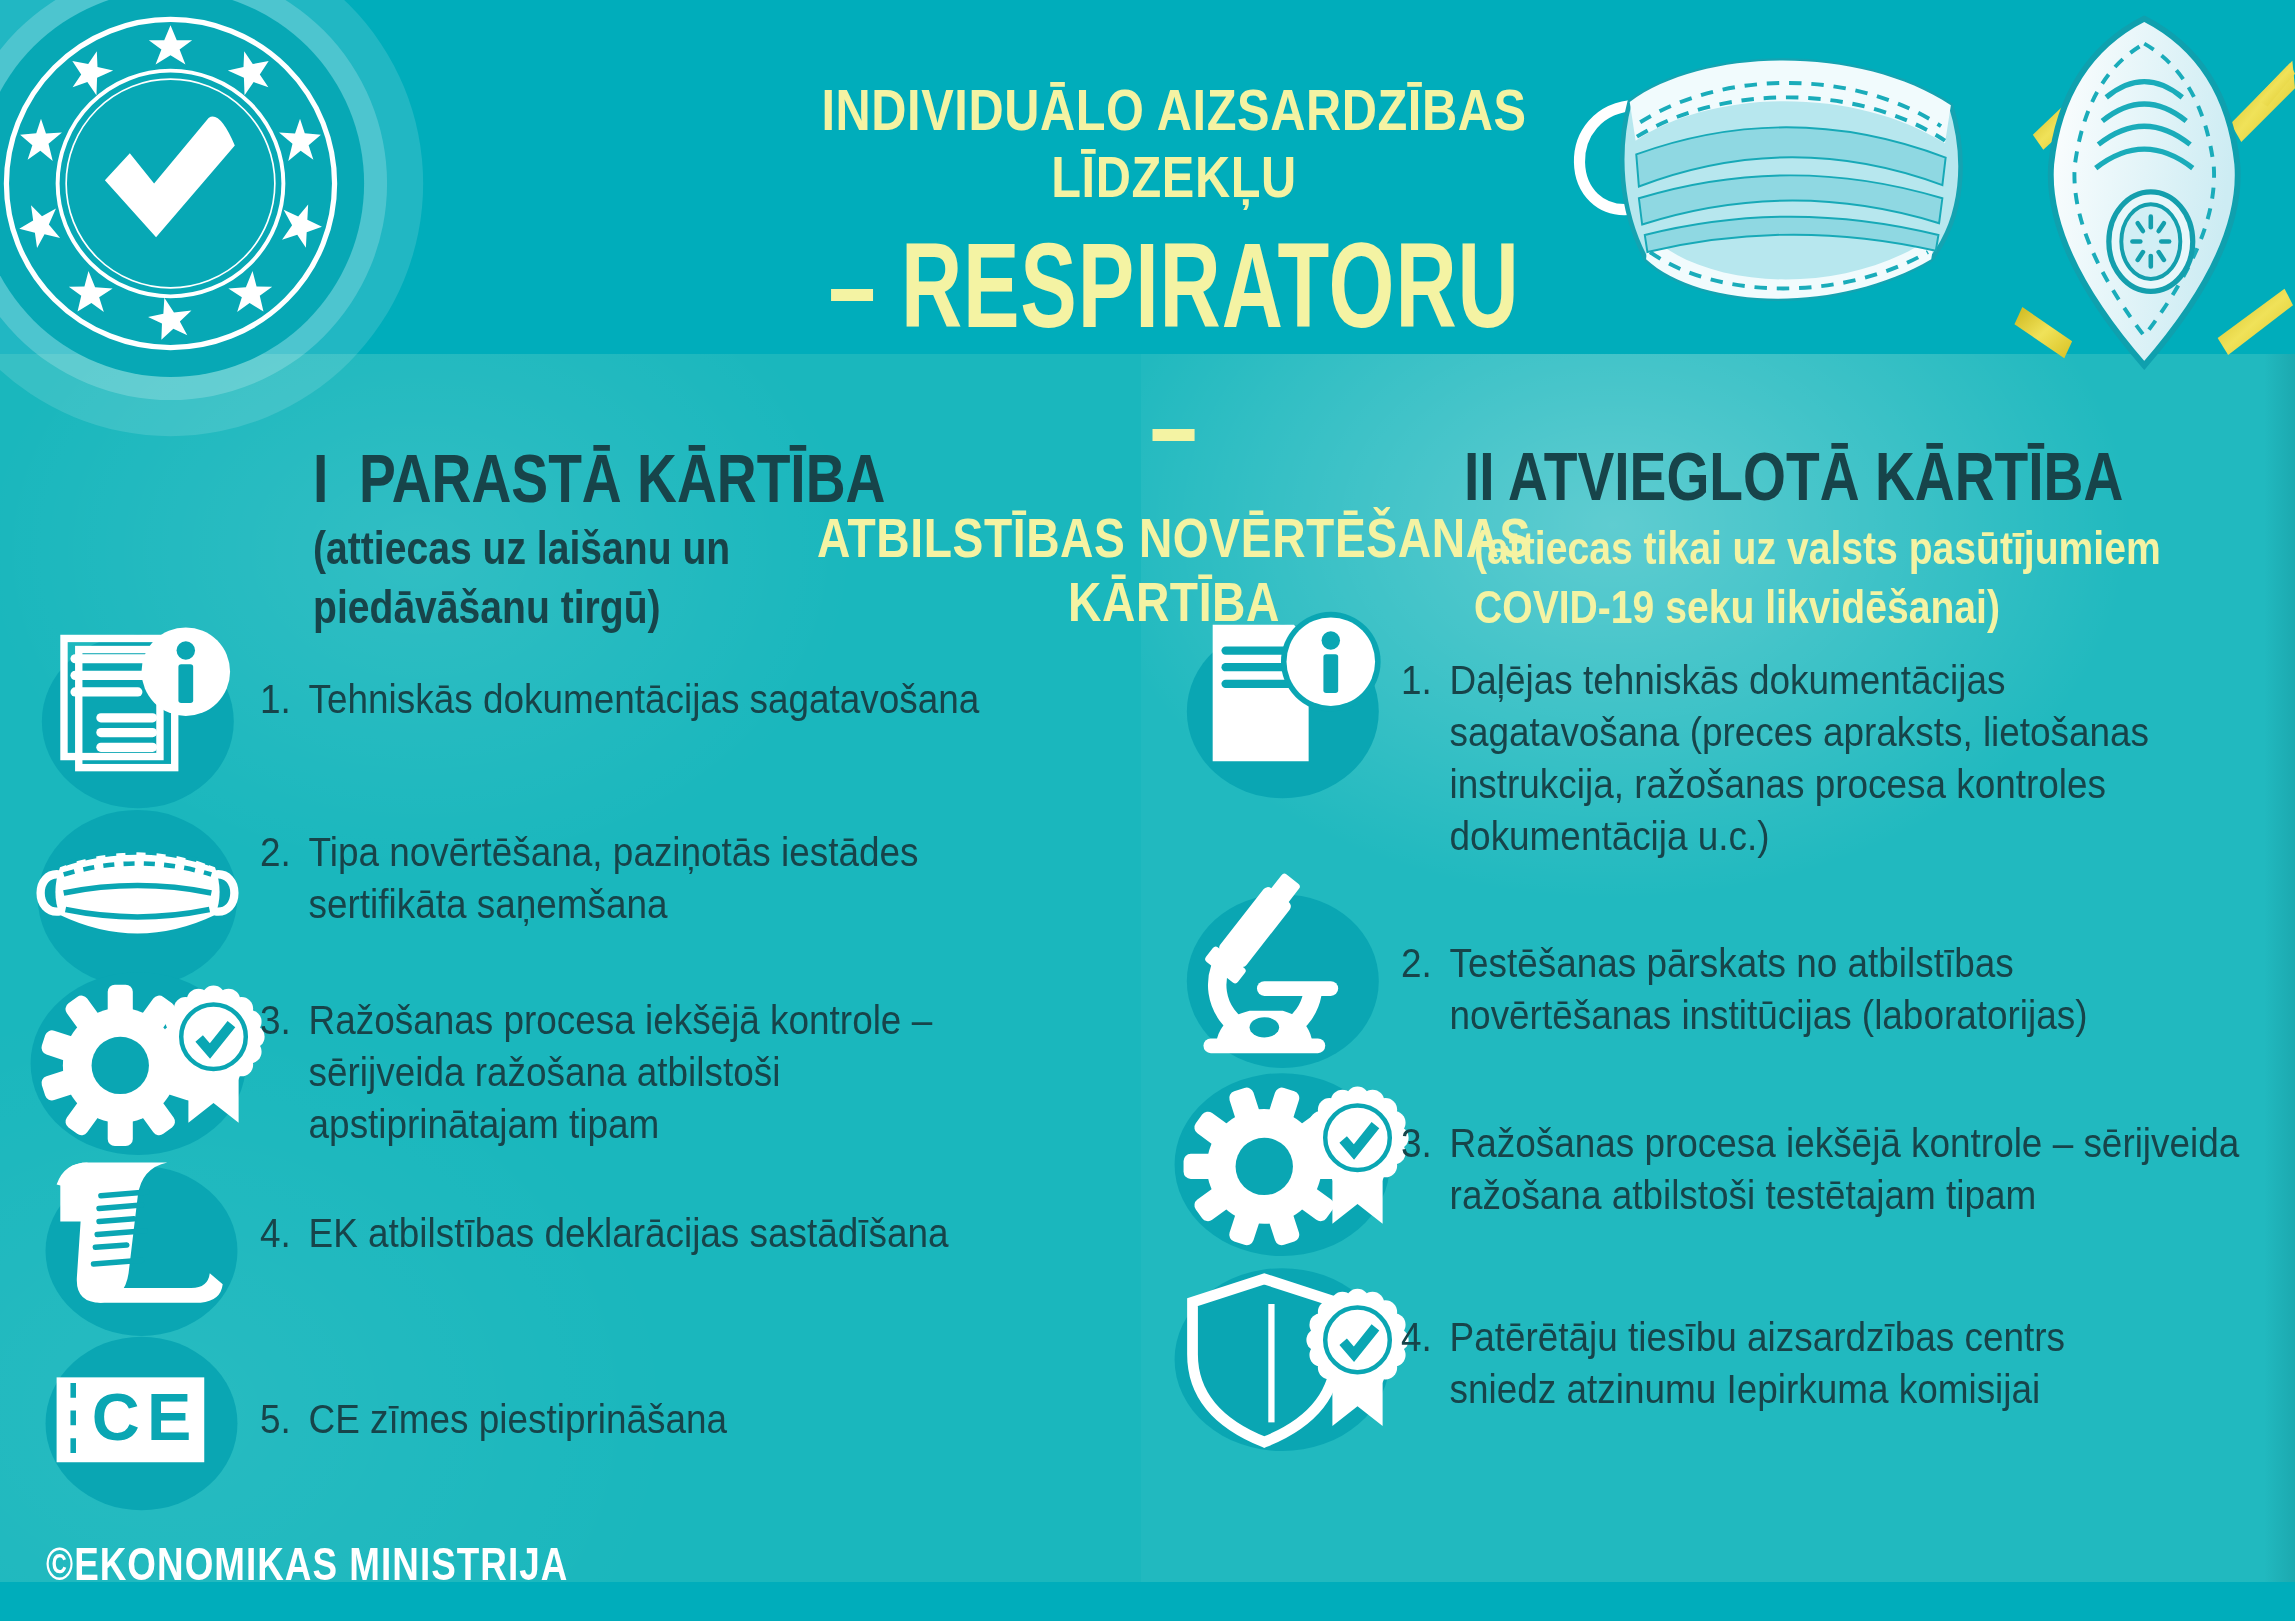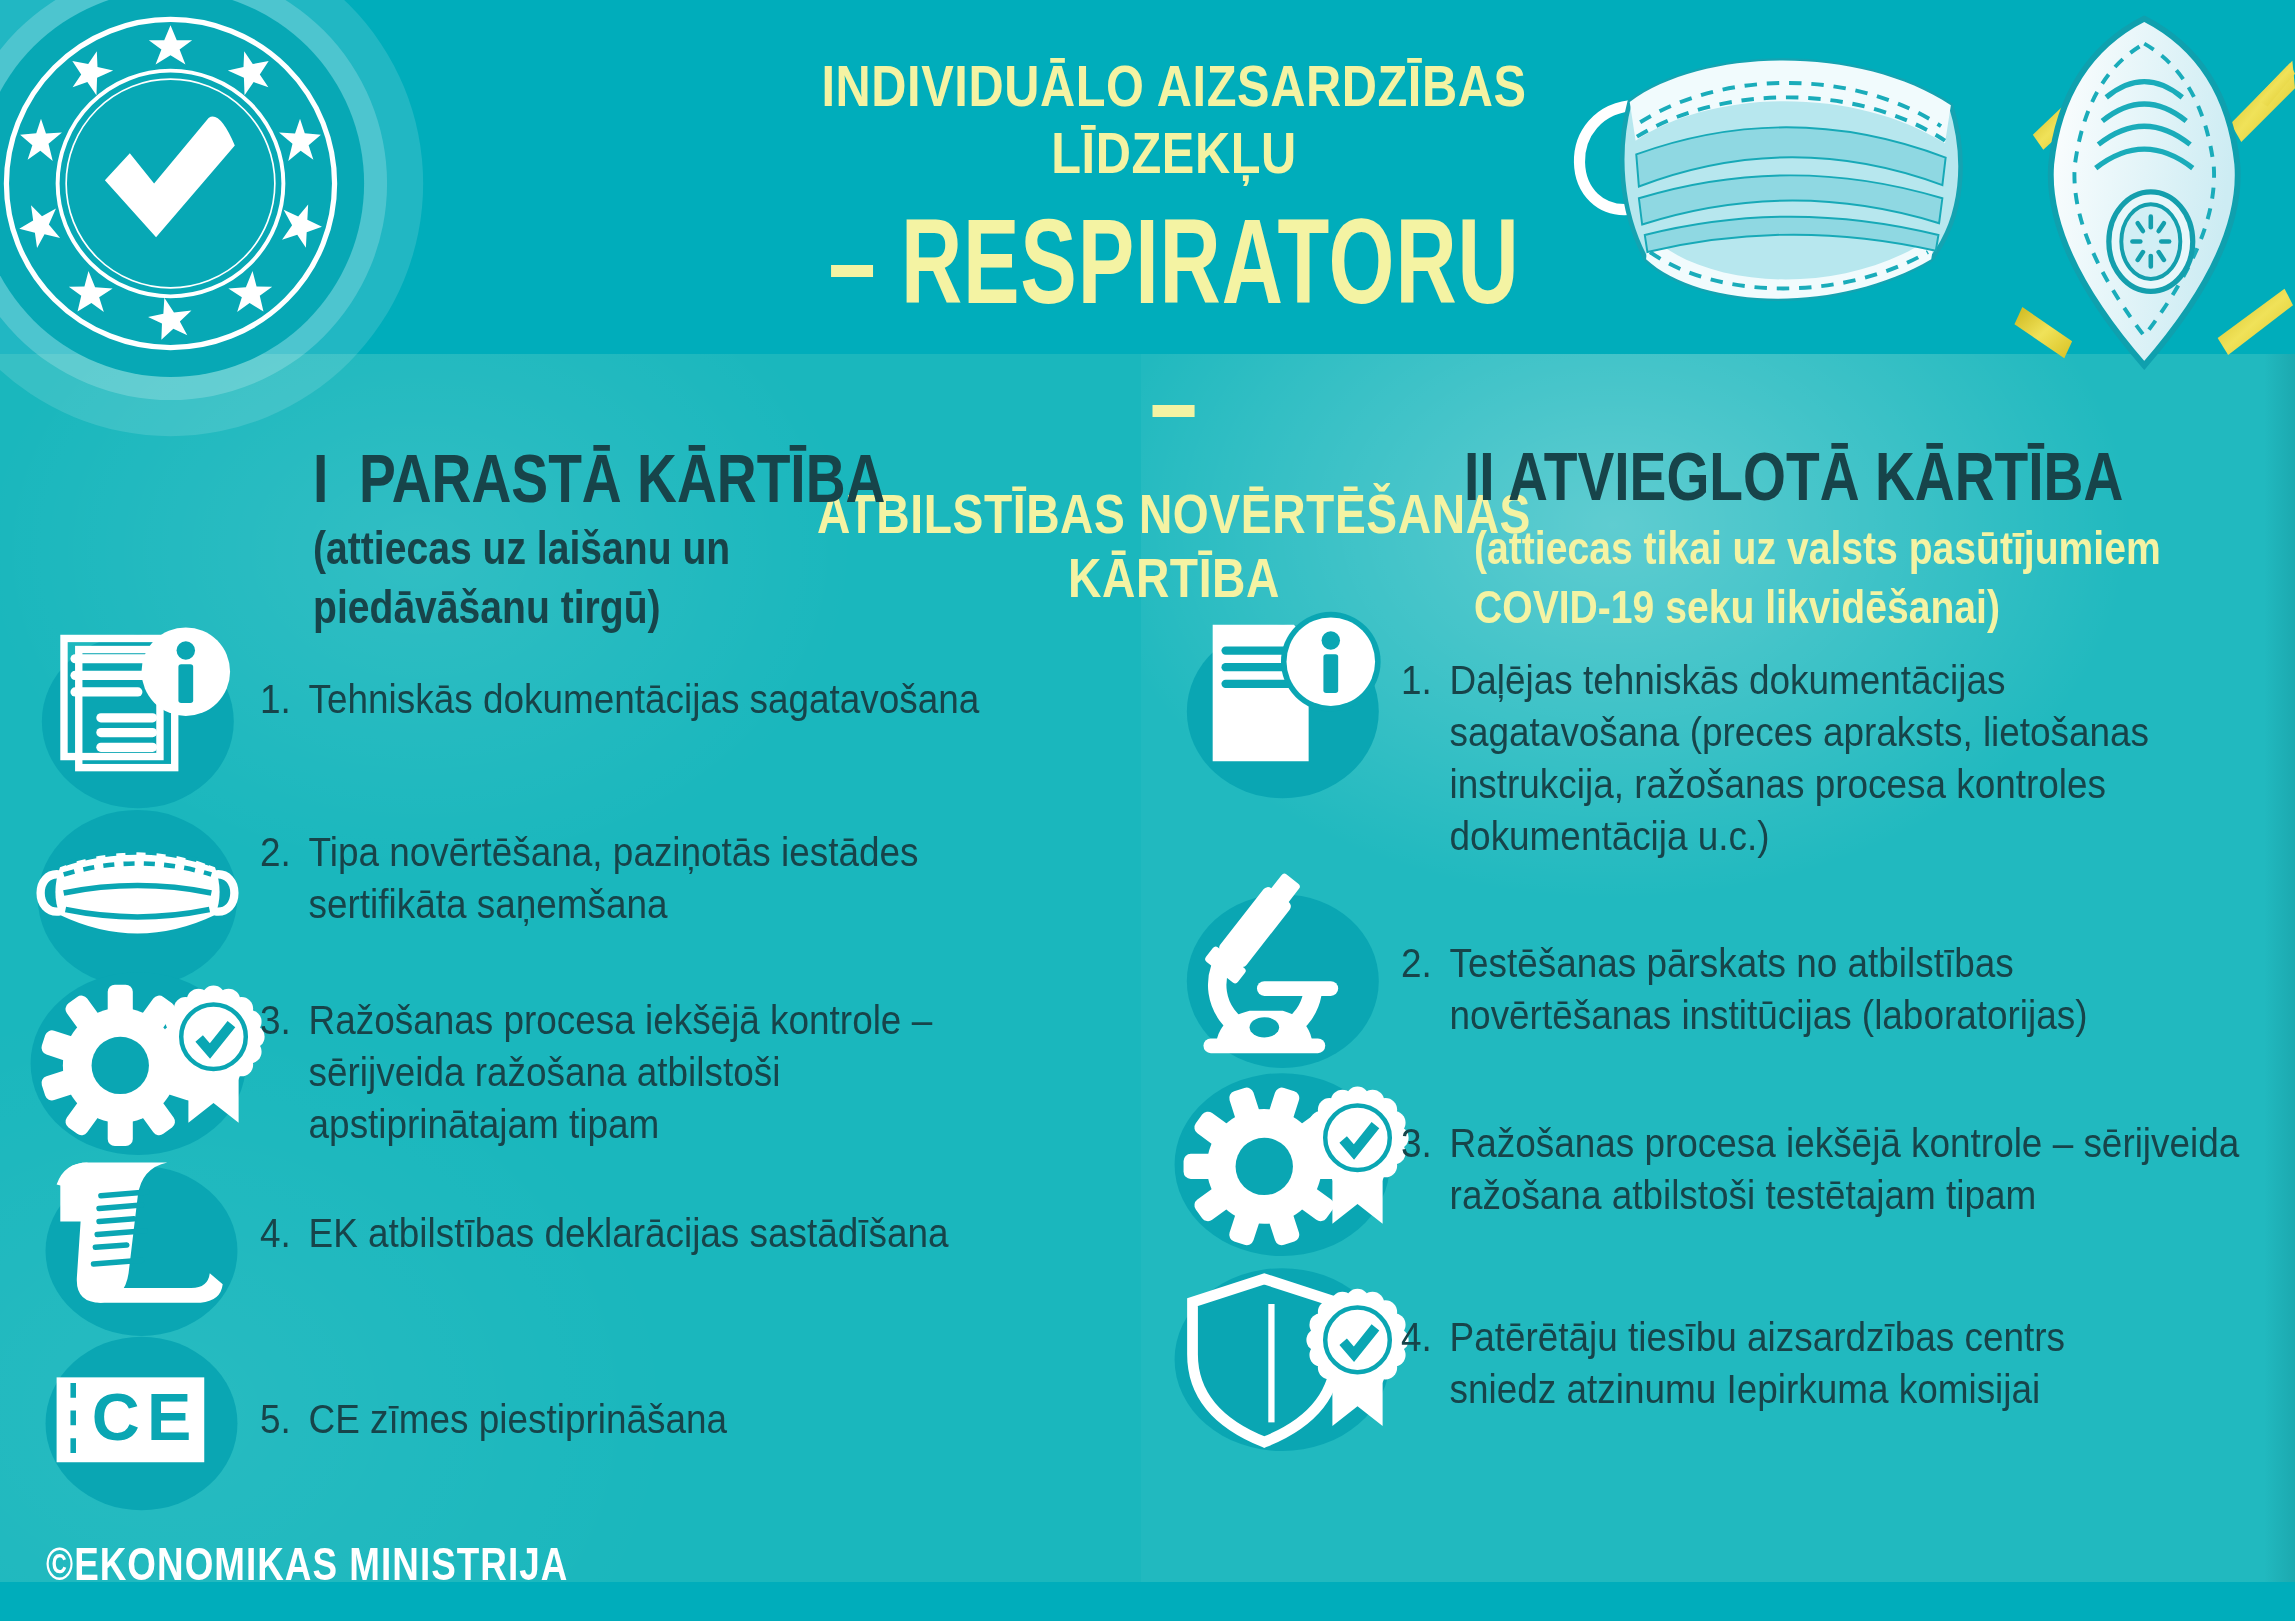--- a/index.html
+++ b/index.html
@@ -17,21 +17,21 @@
   #footer-band{bottom:0;height:40px;}
   #right-panel{
     position:absolute;left:1141px;top:354px;width:1154px;height:1228px;
     background:radial-gradient(ellipse 689px 498px at 472px 171px, rgba(255,255,255,0.30), rgba(255,255,255,0.03) 75%);
   }
   #edge-shade{
     position:absolute;right:0;top:354px;height:1228px;width:31.5px;
     background:linear-gradient(to right, rgba(0,70,80,0), rgba(0,70,80,0.14));
   }
   .abs{position:absolute;}
-  .title-wrap{left:656px;top:52px;width:1036px;text-align:center;color:var(--pale_yellow,#f4f3a3);font-weight:bold;}
+  .title-wrap{left:656px;top:76px;width:1036px;text-align:center;color:var(--pale_yellow,#f4f3a3);font-weight:bold;}
   .title-l1{font-size:58px;transform:scaleX(0.84);transform-origin:50% 0;letter-spacing:0.7px;}
   .title-l2{font-size:121px;transform:scaleX(0.70);transform-origin:50% 0;margin-top:5.2px;letter-spacing:1.3px;}
   .title-l3{font-size:55px;transform:scaleX(0.84);transform-origin:50% 0;margin-top:10.5px;letter-spacing:0.7px;}
   .col-heading{font-size:69px;font-weight:bold;transform:scaleX(0.80);transform-origin:left top;white-space:nowrap;}
   .col-sub{font-size:46px;font-weight:bold;line-height:59px;transform:scaleX(0.85);transform-origin:left top;white-space:pre-line;}
   .yellow{color:var(--pale_yellow,#f4f3a3);}
   .item{display:flex;transform:scaleX(0.90);transform-origin:left top;}
   .item .num{width:54px;flex:none;font-size:41px;line-height:52px;}
   .item .txt{font-size:41px;line-height:52px;white-space:pre-line;}
   .footer-text{left:46px;top:1537px;color:#fff;font-size:46px;font-weight:bold;transform:scaleX(0.80);transform-origin:left top;letter-spacing:1.3px;white-space:nowrap;}

